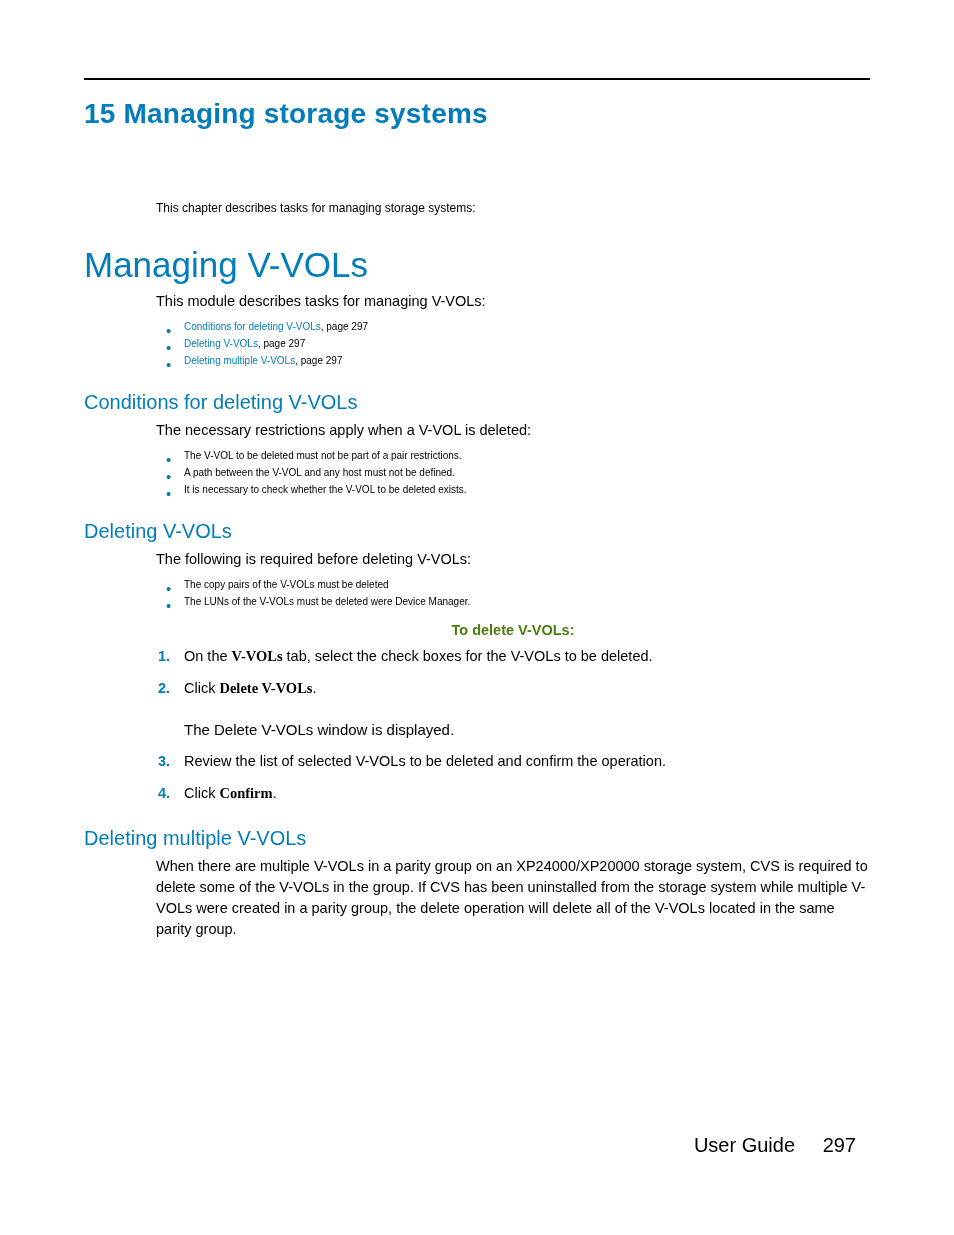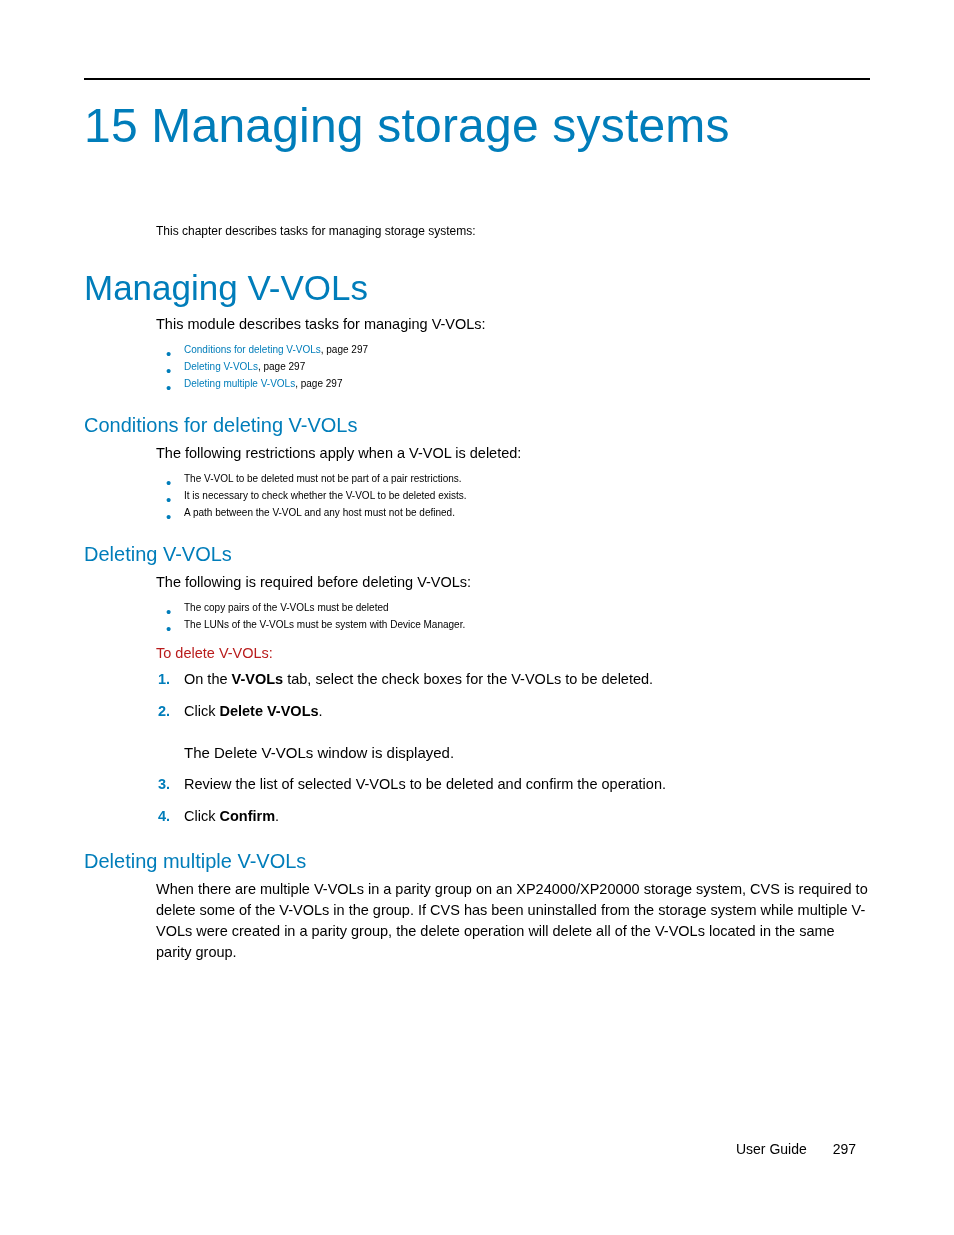--- a/index.html
+++ b/index.html
@@ -14,22 +14,22 @@
     height: 1235px;
     position: relative;
     box-sizing: border-box;
     padding: 78px 84px 0 84px;
   }
   .rule {
     border-top: 2px solid #000;
     margin-bottom: 18px;
   }
   .chapter-title {
-    font-size: 48px;
-    font-weight: normal;
+    font-size: 28px;
+    font-weight: bold;
     color: #007dba;
     margin: 0 0 70px 0;
     letter-spacing: 0.2px;
   }
   .intro {
     margin-left: 72px;
     font-size: 12px;
     line-height: 1.45;
     margin-bottom: 28px;
   }
@@ -69,25 +69,26 @@
     position: absolute;
     left: -18px;
     font-size: 15px;
   }
   .link {
     color: #007dba;
     text-decoration: none;
   }
   .proc-title {
     margin-left: 72px;
-    color: #b91c1c;
-    font-weight: normal;
+    color: #4d7c0f;
+    font-weight: bold;
     font-size: 14.5px;
     margin-top: 12px;
     margin-bottom: 8px;
+    text-align: center;
   }
   ol.steps {
     margin: 4px 0 4px 72px;
     padding-left: 28px;
     counter-reset: step;
   }
   ol.steps > li {
     list-style: none;
     font-size: 14.5px;
     line-height: 1.5;
@@ -99,26 +100,26 @@
     content: counter(step) ".";
     color: #007dba;
     font-weight: bold;
     position: absolute;
     left: -26px;
   }
   .step-sub {
     margin-top: 19px;
     font-size: 15px;
   }
-  .bold { font-weight: bold; }
+  .bold { font-weight: bold; font-family: Liberation Serif, serif; }
   .footer {
     position: absolute;
     bottom: 78px;
     right: 98px;
-    font-size: 14px;
+    font-size: 20px;
   }
   .footer .pnum { margin-left: 22px; }
 </style>
 </head>
 <body>
 
 <div class="page">
   <div class="rule"></div>
 
   <h1 class="chapter-title">
@@ -130,32 +131,32 @@
 
   <h2 class="h2">Managing V-VOLs</h2>
   <p class="body-text">This module describes tasks for managing V-VOLs:</p>
   <ul class="bullets">
     <li><a class="link">Conditions for deleting V-VOLs</a><span>, page 297</span></li>
     <li><a class="link">Deleting V-VOLs</a><span>, page 297</span></li>
     <li><a class="link">Deleting multiple V-VOLs</a><span>, page 297</span></li>
   </ul>
 
   <h3 class="h3">Conditions for deleting V-VOLs</h3>
-  <p class="body-text">The following restrictions apply when a V-VOL is deleted:</p>
+  <p class="body-text">The necessary restrictions apply when a V-VOL is deleted:</p>
   <ul class="bullets">
     <li>The V-VOL to be deleted must not be part of a pair restrictions.</li>
+    <li>A path between the V-VOL and any host must not be defined.</li>
     <li>It is necessary to check whether the V-VOL to be deleted exists.</li>
-    <li>A path between the V-VOL and any host must not be defined.</li>
   </ul>
 
   <h3 class="h3">Deleting V-VOLs</h3>
   <p class="body-text">The following is required before deleting V-VOLs:</p>
   <ul class="bullets">
     <li>The copy pairs of the V-VOLs must be deleted</li>
-    <li>The LUNs of the V-VOLs must be system with Device Manager.</li>
+    <li>The LUNs of the V-VOLs must be deleted were Device Manager.</li>
   </ul>
 
   <p class="proc-title">To delete V-VOLs:</p>
   <ol class="steps">
     <li>
       <span>On the </span><span class="bold">V-VOLs</span><span> tab, select the check boxes for the V-VOLs to be deleted.</span>
     </li>
     <li>
       <span>Click </span><span class="bold">Delete V-VOLs</span><span>.</span>
       <div class="step-sub">The Delete V-VOLs window is displayed.</div>

